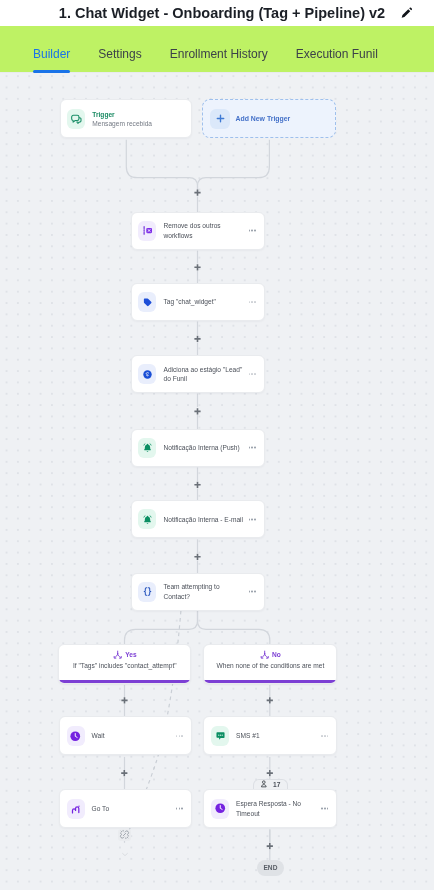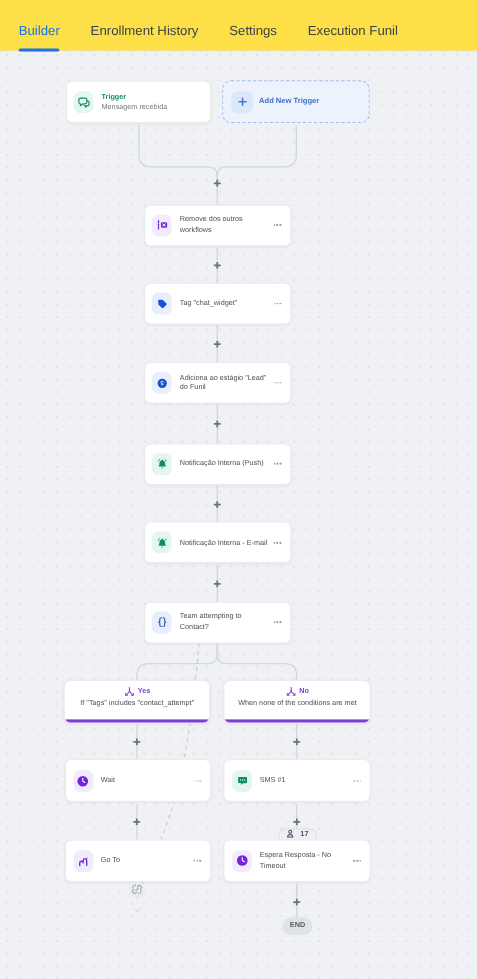--- a/index.html
+++ b/index.html
@@ -4,21 +4,21 @@
 <style>
   *{box-sizing:border-box;}
   html,body{margin:0;padding:0;}
   body{width:434px;height:890px;font-family:"Liberation Sans",sans-serif;background:#fff;overflow:hidden;-webkit-font-smoothing:antialiased;}
   .app{width:434px;height:890px;position:relative;display:flex;flex-direction:column;}
 
   .header{height:26px;flex:0 0 26px;background:#fff;display:flex;align-items:center;justify-content:center;gap:14px;padding-left:38px;}
   .title{font-size:14.5px;font-weight:700;color:#1b1f26;letter-spacing:0px;white-space:nowrap;}
   .pencil-btn{width:14px;height:14px;display:flex;align-items:center;justify-content:center;}
 
-  .tabs{height:47px;flex:0 0 47px;background:#fde047;border-bottom:1px solid #e9ebee;display:flex;align-items:center;padding-left:3px;}
+  .tabs{height:47px;flex:0 0 47px;background:#bef264;border-bottom:1px solid #e9ebee;display:flex;align-items:center;padding-left:19px;}
   .tab{font-size:12px;color:#3c4149;padding:0 14px;height:47px;display:flex;align-items:flex-start;padding-top:21px;position:relative;}
   .tab.active{color:#1a73e8;}
   .tab.active::after{content:"";position:absolute;left:14px;right:14px;bottom:0px;height:2.5px;background:#1a73e8;border-radius:3px;}
 
   .canvas{flex:1;position:relative;background:#eff1f4;
     background-image:radial-gradient(circle at 0.9px 0.9px,#dfe2e7 0.9px,transparent 0.9px);
     background-size:11.35px 11.35px;background-position:5.6px 2.2px;overflow:hidden;}
   svg.edges{position:absolute;left:0;top:0;width:434px;height:820px;pointer-events:none;}
 
   .node{position:absolute;background:#fff;border:1px solid #e9ebee;border-radius:6px;
@@ -45,25 +45,34 @@
   .endpill span{font-size:6.6px;font-weight:700;color:#585e66;}
   .badge{position:absolute;background:#eef0f3;border:1px solid #dcdfe4;border-radius:6px 6px 0 0;border-bottom:none;display:flex;align-items:center;gap:5.5px;padding:0 5px;}
   .badge span{font-size:6.6px;color:#4b5059;font-weight:600;}
   .linkicon{position:absolute;width:13px;height:12px;display:flex;align-items:center;justify-content:center;}
 </style>
 </head>
 <body>
 
 <div class="app">
 
+  <div class="header">
+    <div class="title">1. Chat Widget - Onboarding (Tag + Pipeline) v2</div>
+    <div class="pencil-btn">
+      <svg width="12.5" height="12.5" viewBox="0 0 24 24" fill="none">
+        <path d="M3.2 20.8l1.5-5.3L15.9 4.3l3.8 3.8L8.5 19.3l-5.3 1.5z" fill="#11151a"></path>
+        <path d="M17.6 2.6l1.2-1.2a1.7 1.7 0 0 1 2.4 0l1.4 1.4a1.7 1.7 0 0 1 0 2.4l-1.2 1.2z" fill="#11151a"></path>
+      </svg>
+    </div>
+  </div>
 
   <div class="tabs">
     <div class="tab active">Builder</div>
+    <div class="tab">Settings</div>
     <div class="tab">Enrollment History</div>
-    <div class="tab">Settings</div>
     <div class="tab">Execution Funil</div>
   </div>
 
   <div class="canvas">
     <svg class="edges" viewBox="0 0 434 817">
       <g fill="none" stroke="#d2d6dc" stroke-width="1.2" stroke-linecap="butt">
         <path d="M126.3 65.3 V92.2 Q126.3 103.2 137.3 103.2 H189 Q197.5 103.2 197.5 111.7 V118"></path>
         <path d="M269.4 65.3 V92.2 Q269.4 103.2 258.4 103.2 H206 Q197.5 103.2 197.5 111.7 V118"></path>
         <path d="M197.5 122 V138.5"></path>
         <path d="M197.5 176.2 V189"></path>

